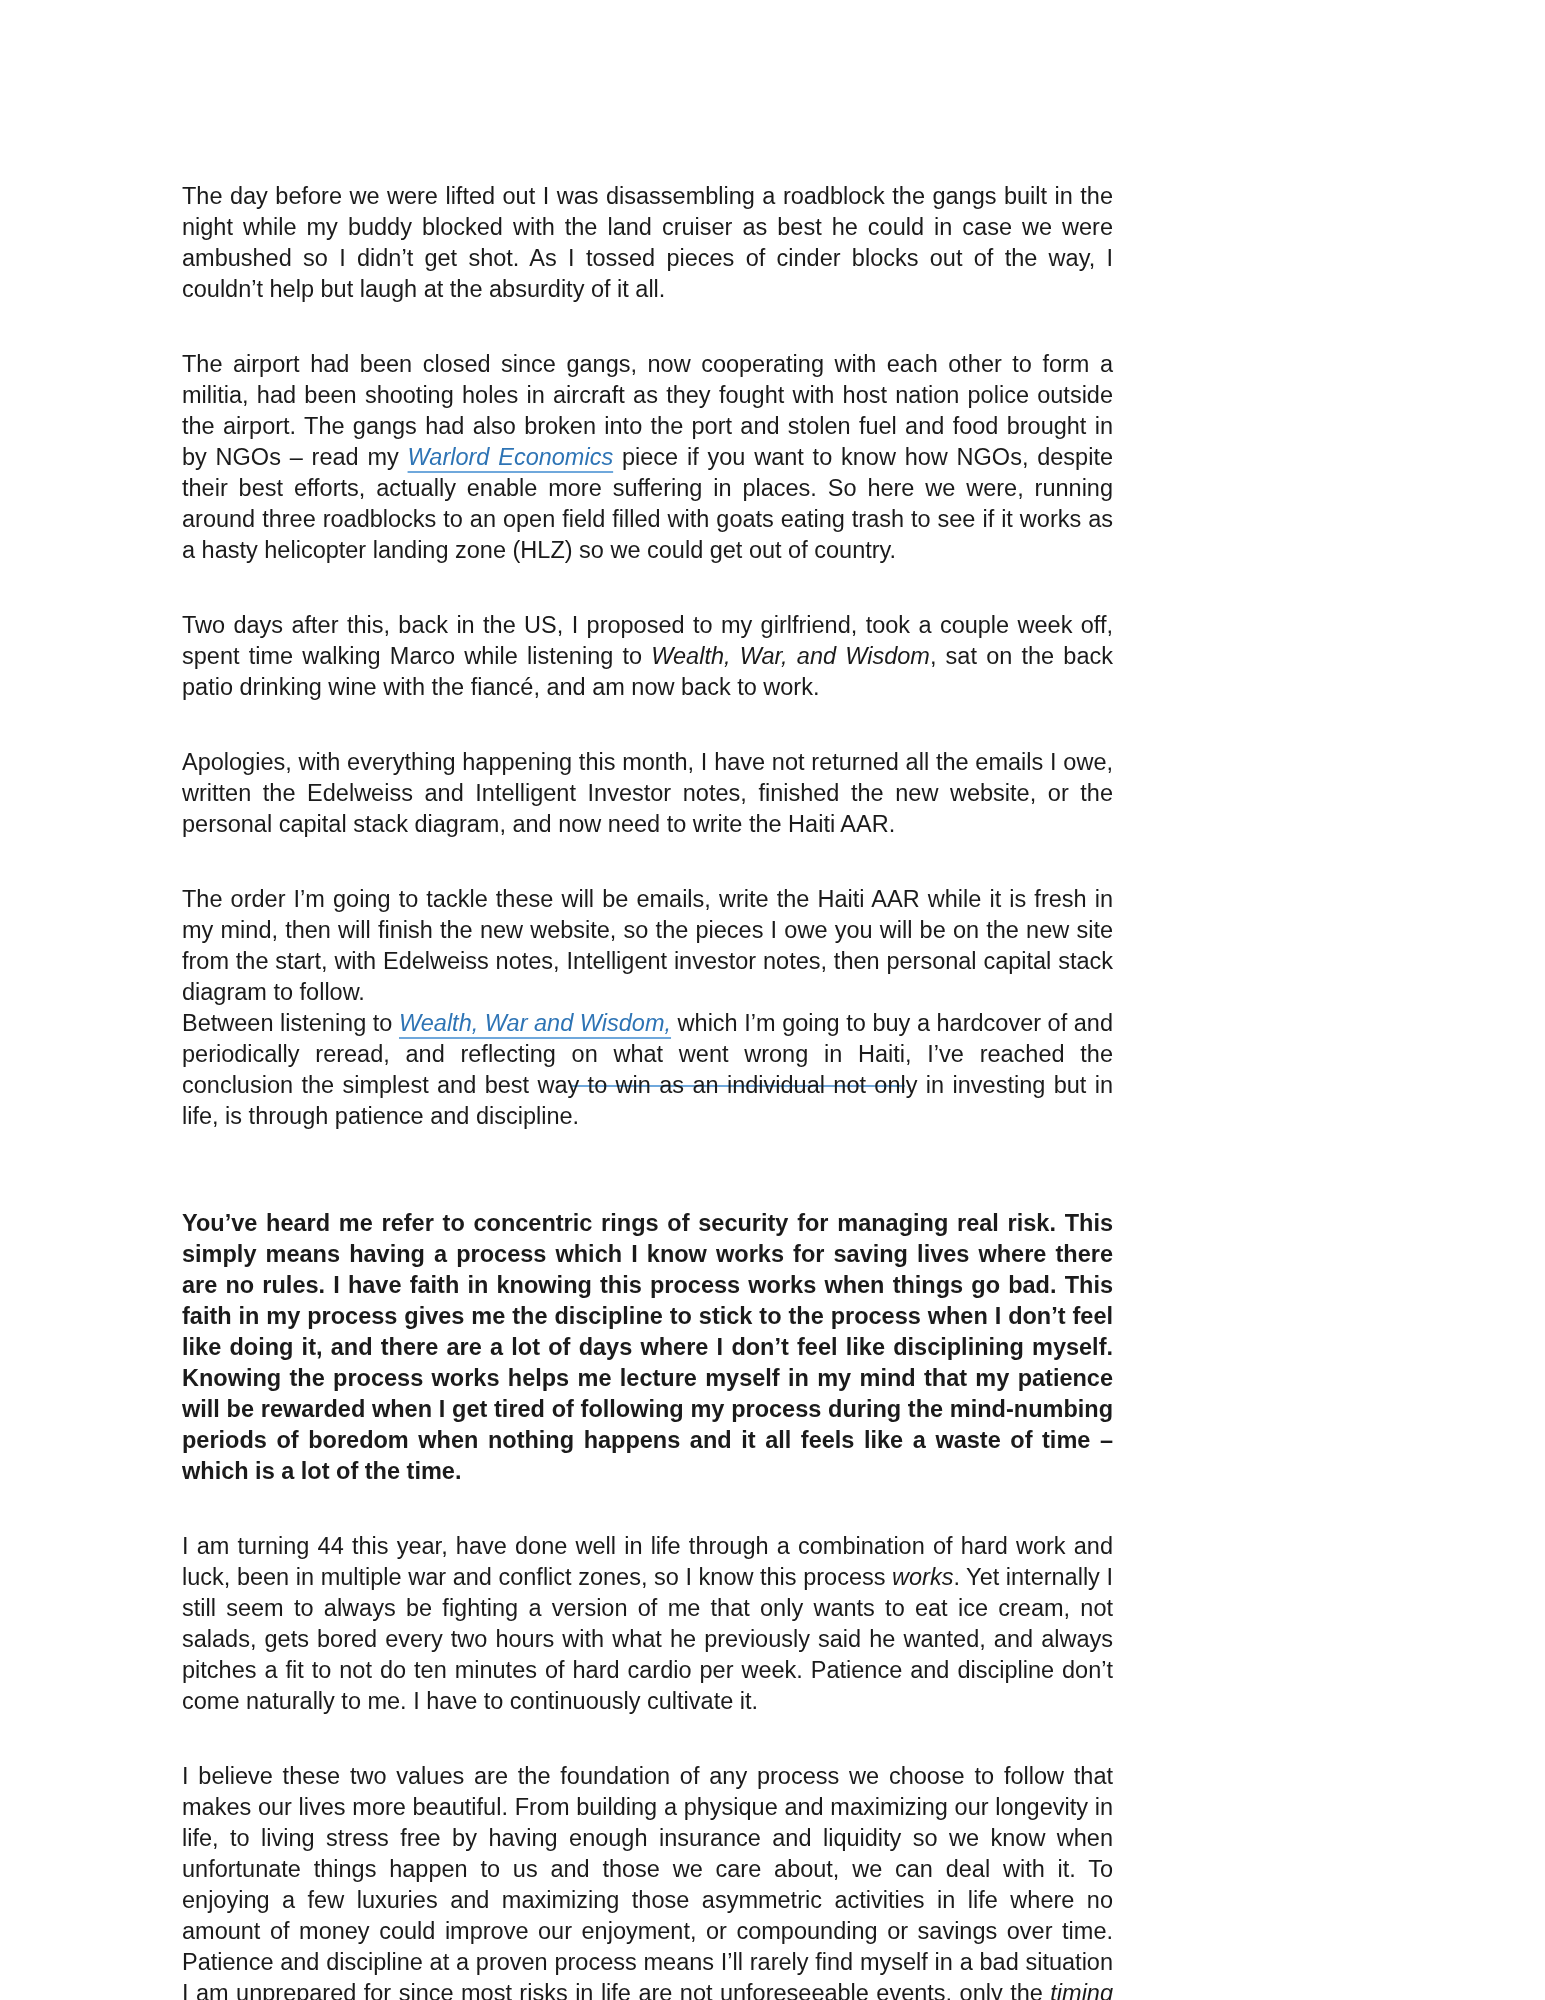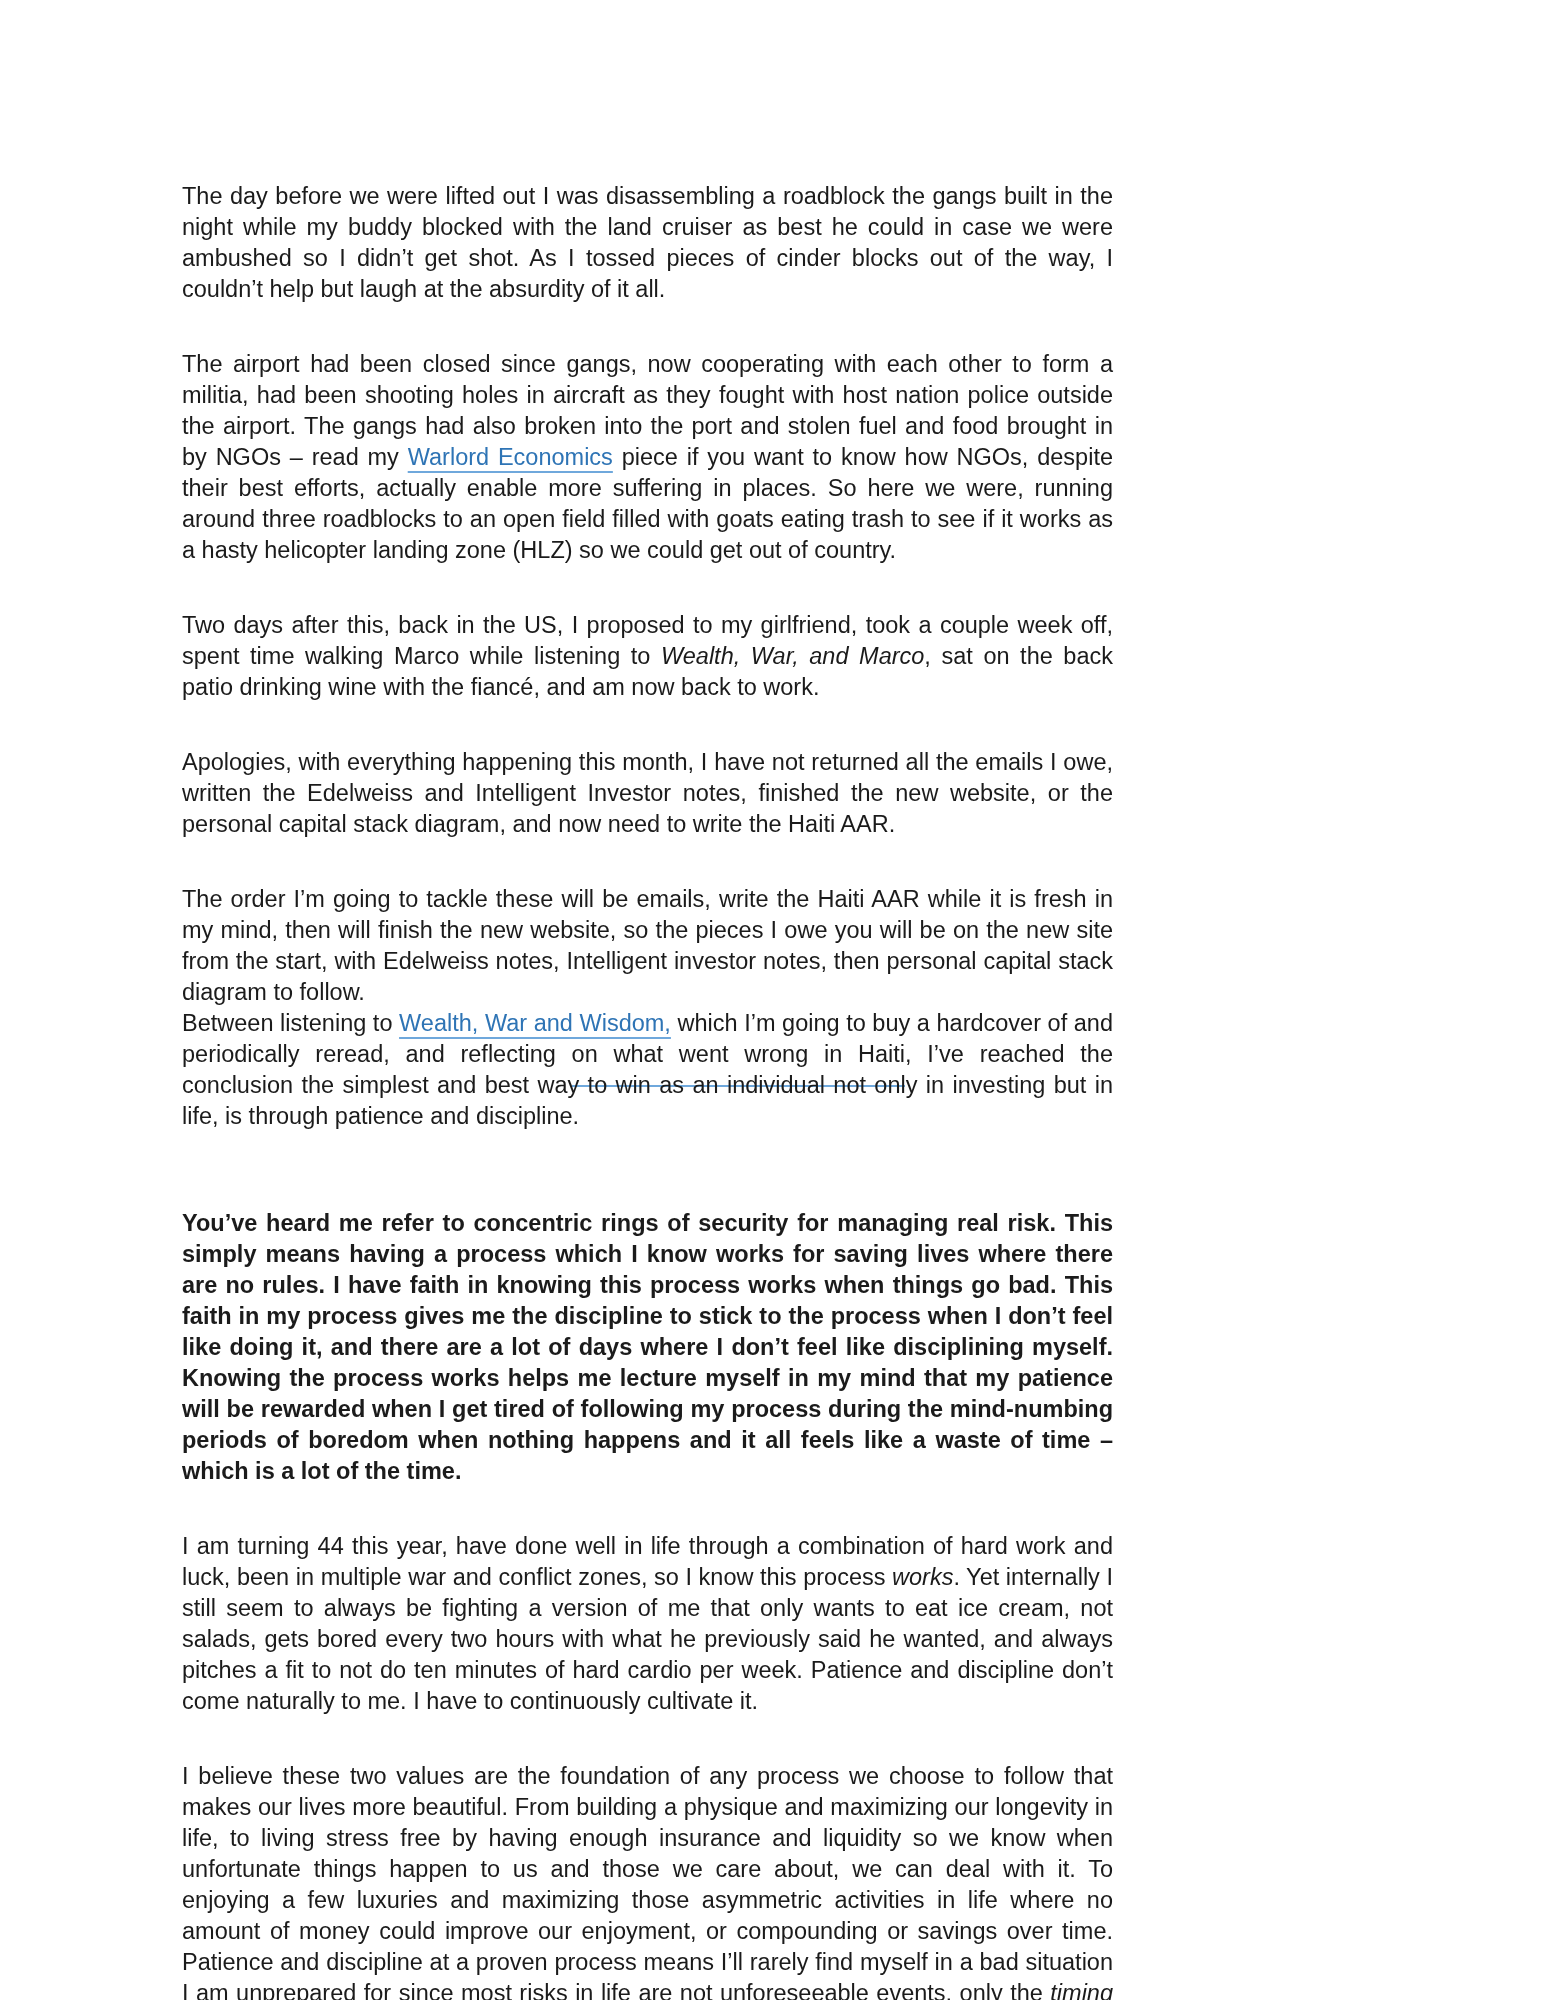--- a/index.html
+++ b/index.html
@@ -30,38 +30,39 @@
   }
   p.para.gap-before {
     padding-top: 32px;
     font-weight: bold;
   }
   .italic {
     font-style: italic;
   }
   a.link {
     color: var(--link-color, #2E74B5);
+    font-style: italic;
     text-decoration: underline;
     text-decoration-color: var(--underline-color, #6fa8dc);
     text-decoration-thickness: 2px;
     text-underline-offset: 6px;
     cursor: pointer;
   }
   .low-underline {
     border-bottom: 2px solid var(--underline-color, #6fa8dc);
     padding-bottom: 18px;
   }
 </style>
 </head>
 <body>
 
 <div class="page" style="background: rgb(255, 255, 255); color: rgb(27, 27, 27);">
   <div>
       <p class="para"><span>The day before we were lifted out I was disassembling a roadblock the gangs built in the night while my buddy blocked with the land cruiser as best he could in case we were ambushed so I didn’t get shot. As I tossed pieces of cinder blocks out of the way, I couldn’t help but laugh at the absurdity of it all.</span></p>
       <p class="para"><span>The airport had been closed since gangs, now cooperating with each other to form a militia, had been shooting holes in aircraft as they fought with host nation police outside the airport. The gangs had also broken into the port and stolen fuel and food brought in by NGOs – read my </span><a href="#" class="link">Warlord Economics</a><span> piece if you want to know how NGOs, despite their best efforts, actually enable more suffering in places. So here we were, running around three roadblocks to an open field filled with goats eating trash to see if it works as a hasty helicopter landing zone (HLZ) so we could get out of country.</span></p>
-      <p class="para"><span>Two days after this, back in the US, I proposed to my girlfriend, took a couple week off, spent time walking Marco while listening to </span><span class="italic">Wealth, War, and Marco</span><span>, sat on the back patio drinking wine with the fiancé, and am now back to work.</span></p>
+      <p class="para"><span>Two days after this, back in the US, I proposed to my girlfriend, took a couple week off, spent time walking Marco while listening to </span><span class="italic">Wealth, War, and Wisdom</span><span>, sat on the back patio drinking wine with the fiancé, and am now back to work.</span></p>
       <p class="para"><span>Apologies, with everything happening this month, I have not returned all the emails I owe, written the Edelweiss and Intelligent Investor notes, finished the new website, or the personal capital stack diagram, and now need to write the Haiti AAR.</span></p>
       <p class="para"><span>The order I’m going to tackle these will be emails, write the Haiti AAR while it is fresh in my mind, then will finish the new website, so the pieces I owe you will be on the new site from the start, with Edelweiss notes, Intelligent investor notes, then personal capital stack diagram to follow.</span><br><span>Between listening to </span><a href="#" class="link">Wealth, War and Wisdom,</a><span> which I’m going to buy a hardcover of and periodically reread, and reflecting </span><span class="low-underline">on what went wrong in Haiti</span><span>, I’ve reached the conclusion the simplest and best way to win as an individual not only in investing but in life, is through patience and discipline.</span></p>
       <p class="para gap-before"><span>You’ve heard me refer to concentric rings of security for managing real risk. This simply means having a process which I know works for saving lives where there are no rules. I have faith in knowing this process works when things go bad. This faith in my process gives me the discipline to stick to the process when I don’t feel like doing it, and there are a lot of days where I don’t feel like disciplining myself. Knowing the process works helps me lecture myself in my mind that my patience will be rewarded when I get tired of following my process during the mind-numbing periods of boredom when nothing happens and it all feels like a waste of time – which is a lot of the time.</span></p>
       <p class="para"><span>I am turning 44 this year, have done well in life through a combination of hard work and luck, been in multiple war and conflict zones, so I know this process </span><span class="italic">works</span><span>. Yet internally I still seem to always be fighting a version of me that only wants to eat ice cream, not salads, gets bored every two hours with what he previously said he wanted, and always pitches a fit to not do ten minutes of hard cardio per week. Patience and discipline don’t come naturally to me. I have to continuously cultivate it.</span></p>
       <p class="para"><span>I believe these two values are the foundation of any process we choose to follow that makes our lives more beautiful. From building a physique and maximizing our longevity in life, to living stress free by having enough insurance and liquidity so we know when unfortunate things happen to us and those we care about, we can deal with it. To enjoying a few luxuries and maximizing those asymmetric activities in life where no amount of money could improve our enjoyment, or compounding or savings over time. Patience and discipline at a proven process means I’ll rarely find myself in a bad situation I am unprepared for since most risks in life are not unforeseeable events, only the </span><span class="italic">timing</span><span> of events we wish</span></p>
     </div>
 </div>
 
 </body></html>

